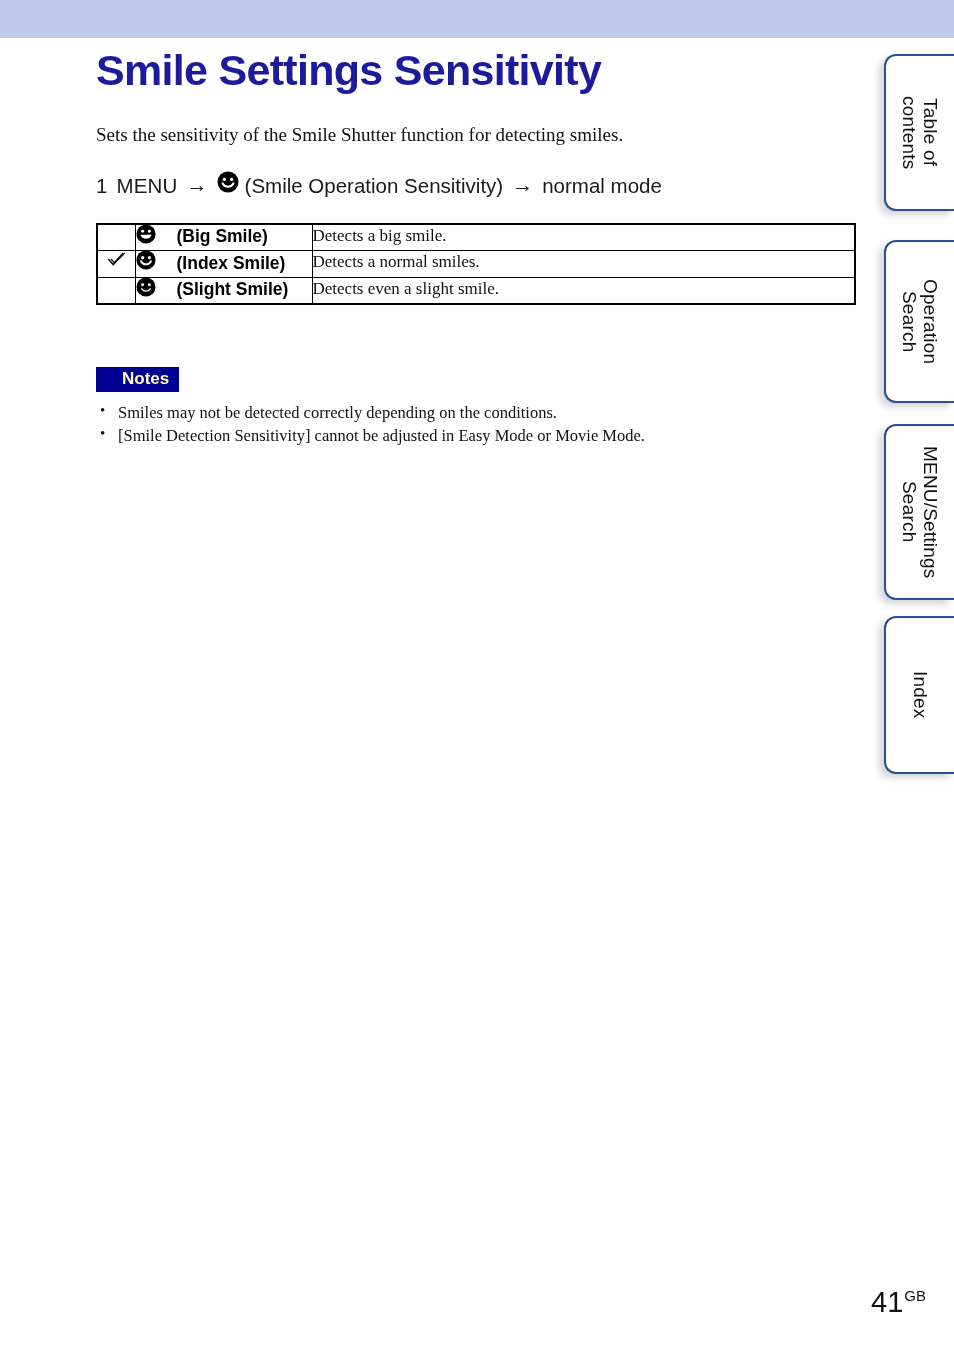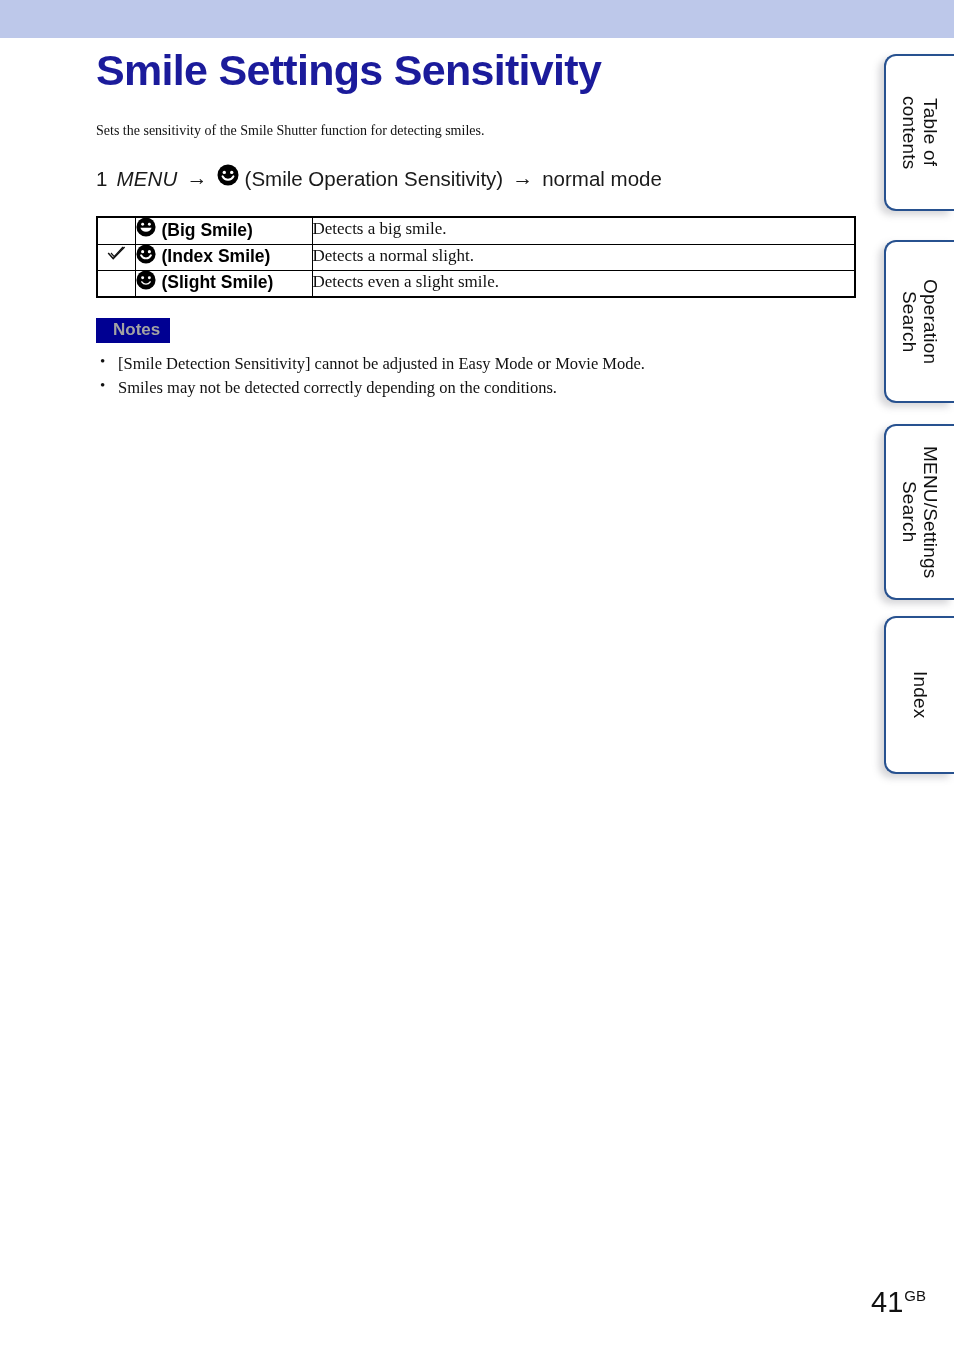--- a/index.html
+++ b/index.html
@@ -39,21 +39,21 @@
     font-size: 43px;
     color: #1b1b9b;
     letter-spacing: -0.7px;
     margin: 0;
     padding-top: 9px;
     line-height: 1.08;
   }
 
   #intro-text {
     font-family: "Liberation Serif", serif;
-    font-size: 14px;
+    font-size: 19px;
     color: #111111;
     margin: 0;
     padding-top: 29px;
     line-height: 1.35;
   }
 
   
   #step-line {
     font-family: "Liberation Sans", sans-serif;
     font-size: 20.5px;
@@ -64,21 +64,21 @@
     white-space: nowrap;
   }
   #step-line .step-num { margin-right: 9px; }
   #step-line .arrow {
     font-size: 21px;
     margin: 0 9px;
     line-height: 1;
     position: relative;
     top: -1px;
   }
-  #step-line .menu-word { letter-spacing: 0.2px; font-style: italic; }
+  #step-line .menu-word { letter-spacing: 0.2px; }
   #step-line .paren-text { margin-left: 6px; }
 
   
   .smiley {
     display: inline-block;
     vertical-align: middle;
     position: relative;
     top: -1px;
   }
 
@@ -109,44 +109,45 @@
   }
 
   .cell-label {
     font-family: "Liberation Sans", sans-serif;
     font-weight: bold;
     font-size: 17.5px;
     color: #000000;
     padding: 7px 6px 7px 9px;
     line-height: 1.22;
   }
-  .cell-label .lbl-text { margin-left: 6px; text-align: center; }
+  .cell-label .lbl-text { margin-left: 21px; text-align: center; }
 
   .cell-desc {
     font-family: "Liberation Serif", serif;
     font-size: 17px;
     color: #111111;
     padding: 8px 6px 7px 9px;
     line-height: 1.25;
   }
 
   .row-tall .cell-label,
   .row-tall .cell-desc { min-height: 56px; }
 
   
   #notes-block { margin-top: 20px; }
   #notes-badge {
     display: inline-block;
     background: #000092;
-    color: #a3a3a3;
+    color: #fef9c3;
     font-family: "Liberation Sans", sans-serif;
     font-weight: bold;
     font-size: 17px;
-    padding: 3px 10px 4px 17px;
+    padding: 3px 10px 4px 26px;
     line-height: 1.05;
+    margin-top: 42px;
   }
   #notes-list {
     list-style: none;
     margin: 9px 0 0 0;
     padding: 0;
   }
   #notes-list li {
     font-family: "Liberation Serif", serif;
     font-size: 16.5px;
     color: #111111;
@@ -281,21 +282,21 @@
         <td class="cell-label">
           <span class="smiley">
             <svg width="20" height="20" viewBox="0 0 22 22">
               <circle cx="11" cy="11" r="10.5" fill="#000000"></circle>
               <circle cx="7.3" cy="8.4" r="1.7" fill="#ffffff"></circle>
               <circle cx="14.7" cy="8.4" r="1.7" fill="#ffffff"></circle>
               <path d="M5.6 12.4 A6 6 0 0 0 16.4 12.4" fill="none" stroke="#ffffff" stroke-width="2.1" stroke-linecap="round"></path>
             </svg>
           </span><span class="lbl-text">(Index Smile)</span>
         </td>
-        <td class="cell-desc">Detects a normal slight.</td>
+        <td class="cell-desc">Detects a normal smiles.</td>
       </tr>
 
       <tr>
         <td class="cell-check">
           <span class="check-glyph"></span>
         </td>
         <td class="cell-label">
           <span class="smiley">
             <svg width="20" height="20" viewBox="0 0 22 22">
               <circle cx="11" cy="11" r="10.5" fill="#000000"></circle>
@@ -306,22 +307,22 @@
           </span><span class="lbl-text">(Slight Smile)</span>
         </td>
         <td class="cell-desc">Detects even a slight smile.</td>
       </tr>
     </tbody>
   </table>
 
   <div id="notes-block">
     <span id="notes-badge">Notes</span>
     <ul id="notes-list">
+      <li>Smiles may not be detected correctly depending on the conditions.</li>
       <li>[Smile Detection Sensitivity] cannot be adjusted in Easy Mode or Movie Mode.</li>
-      <li>Smiles may not be detected correctly depending on the conditions.</li>
     </ul>
   </div>
 
 </div>
 
 <div id="side-tabs">
   <div class="side-tab" id="tab-0">
     <span class="side-tab-label">Table of
 contents</span>
   </div>

